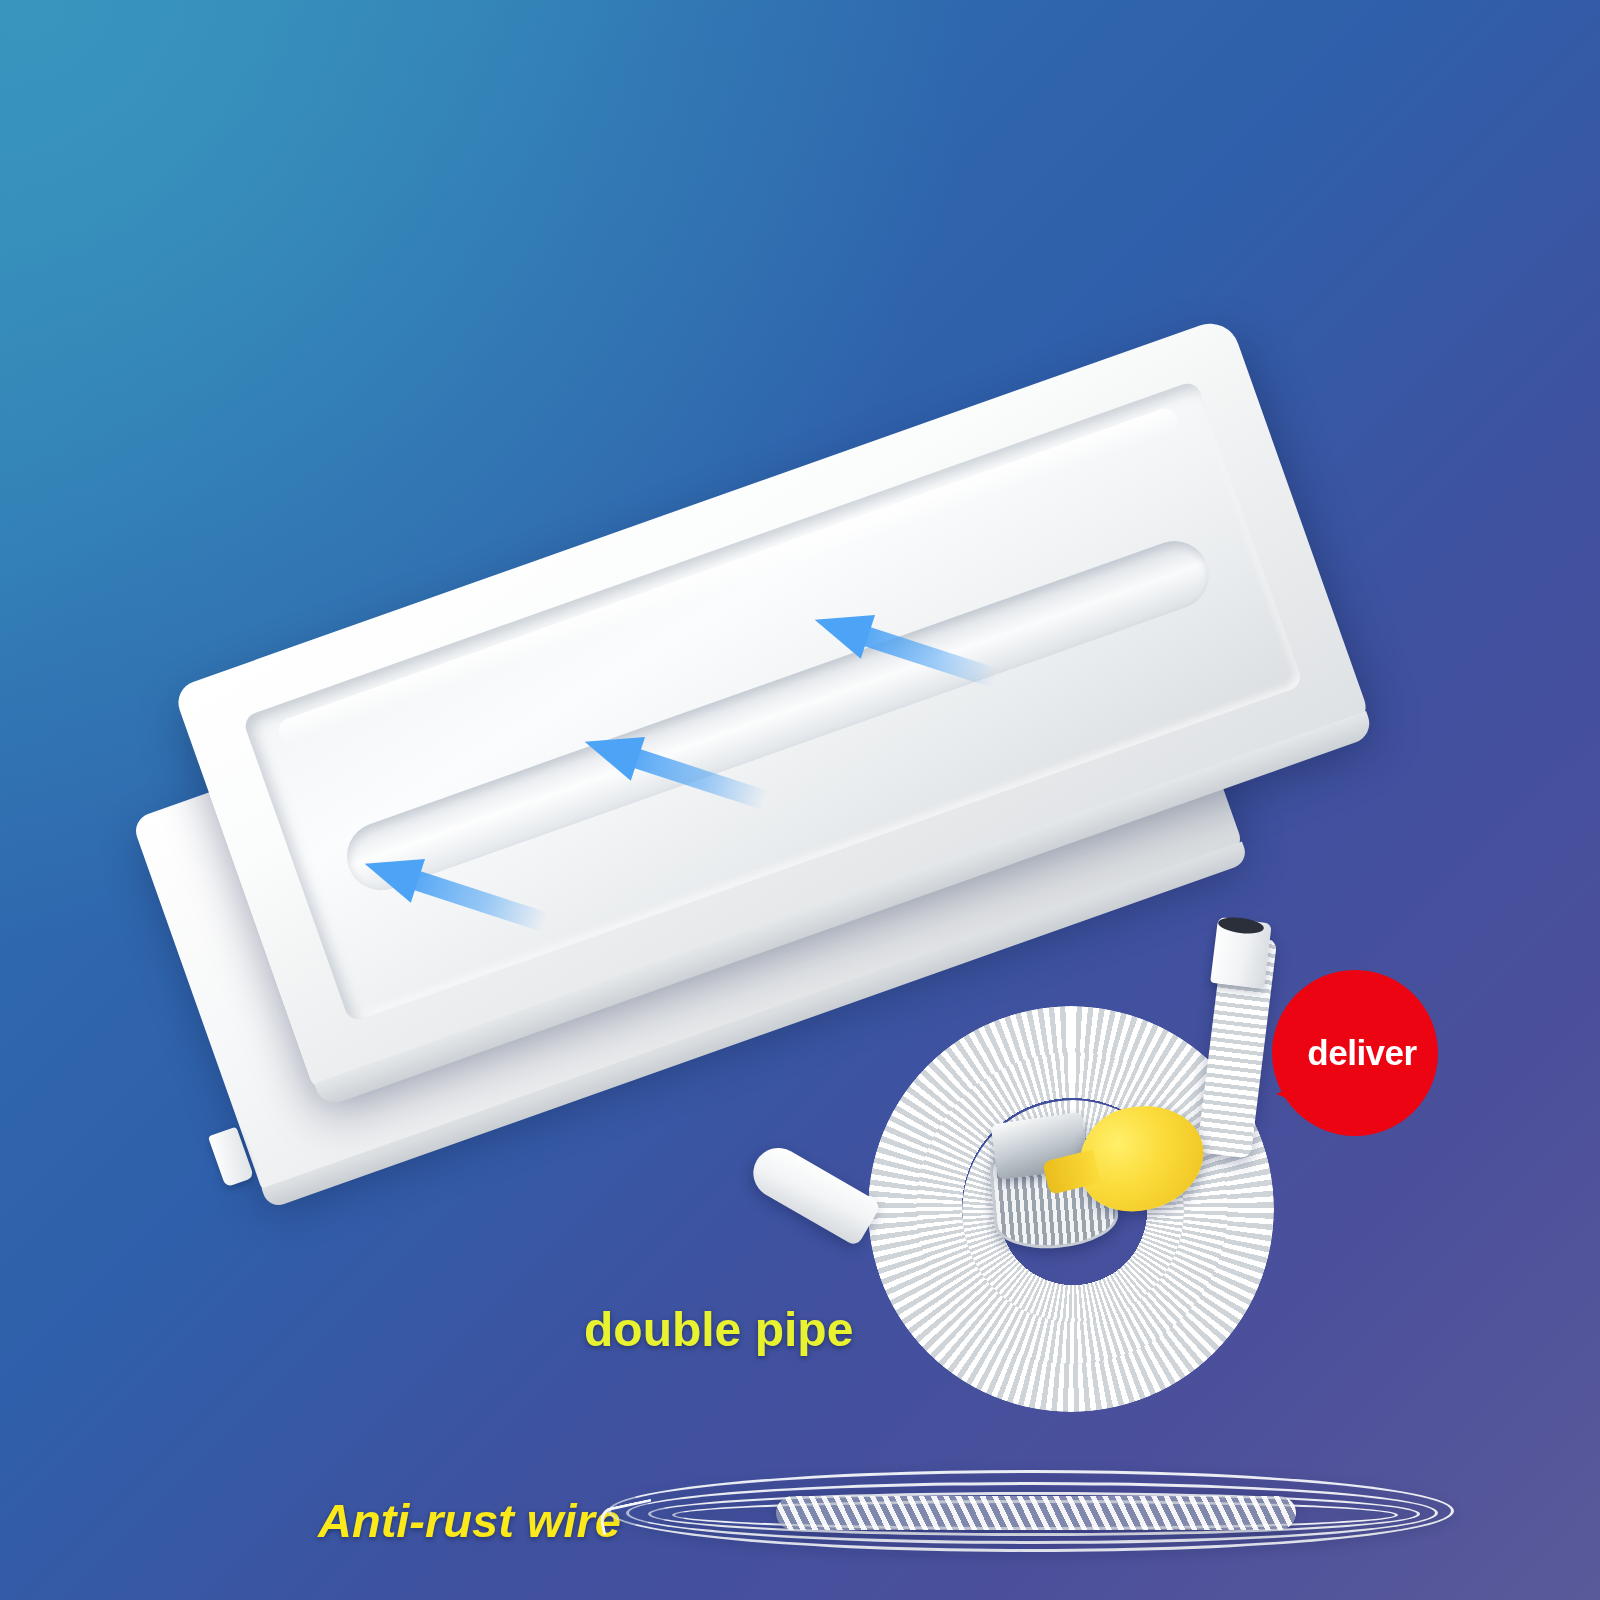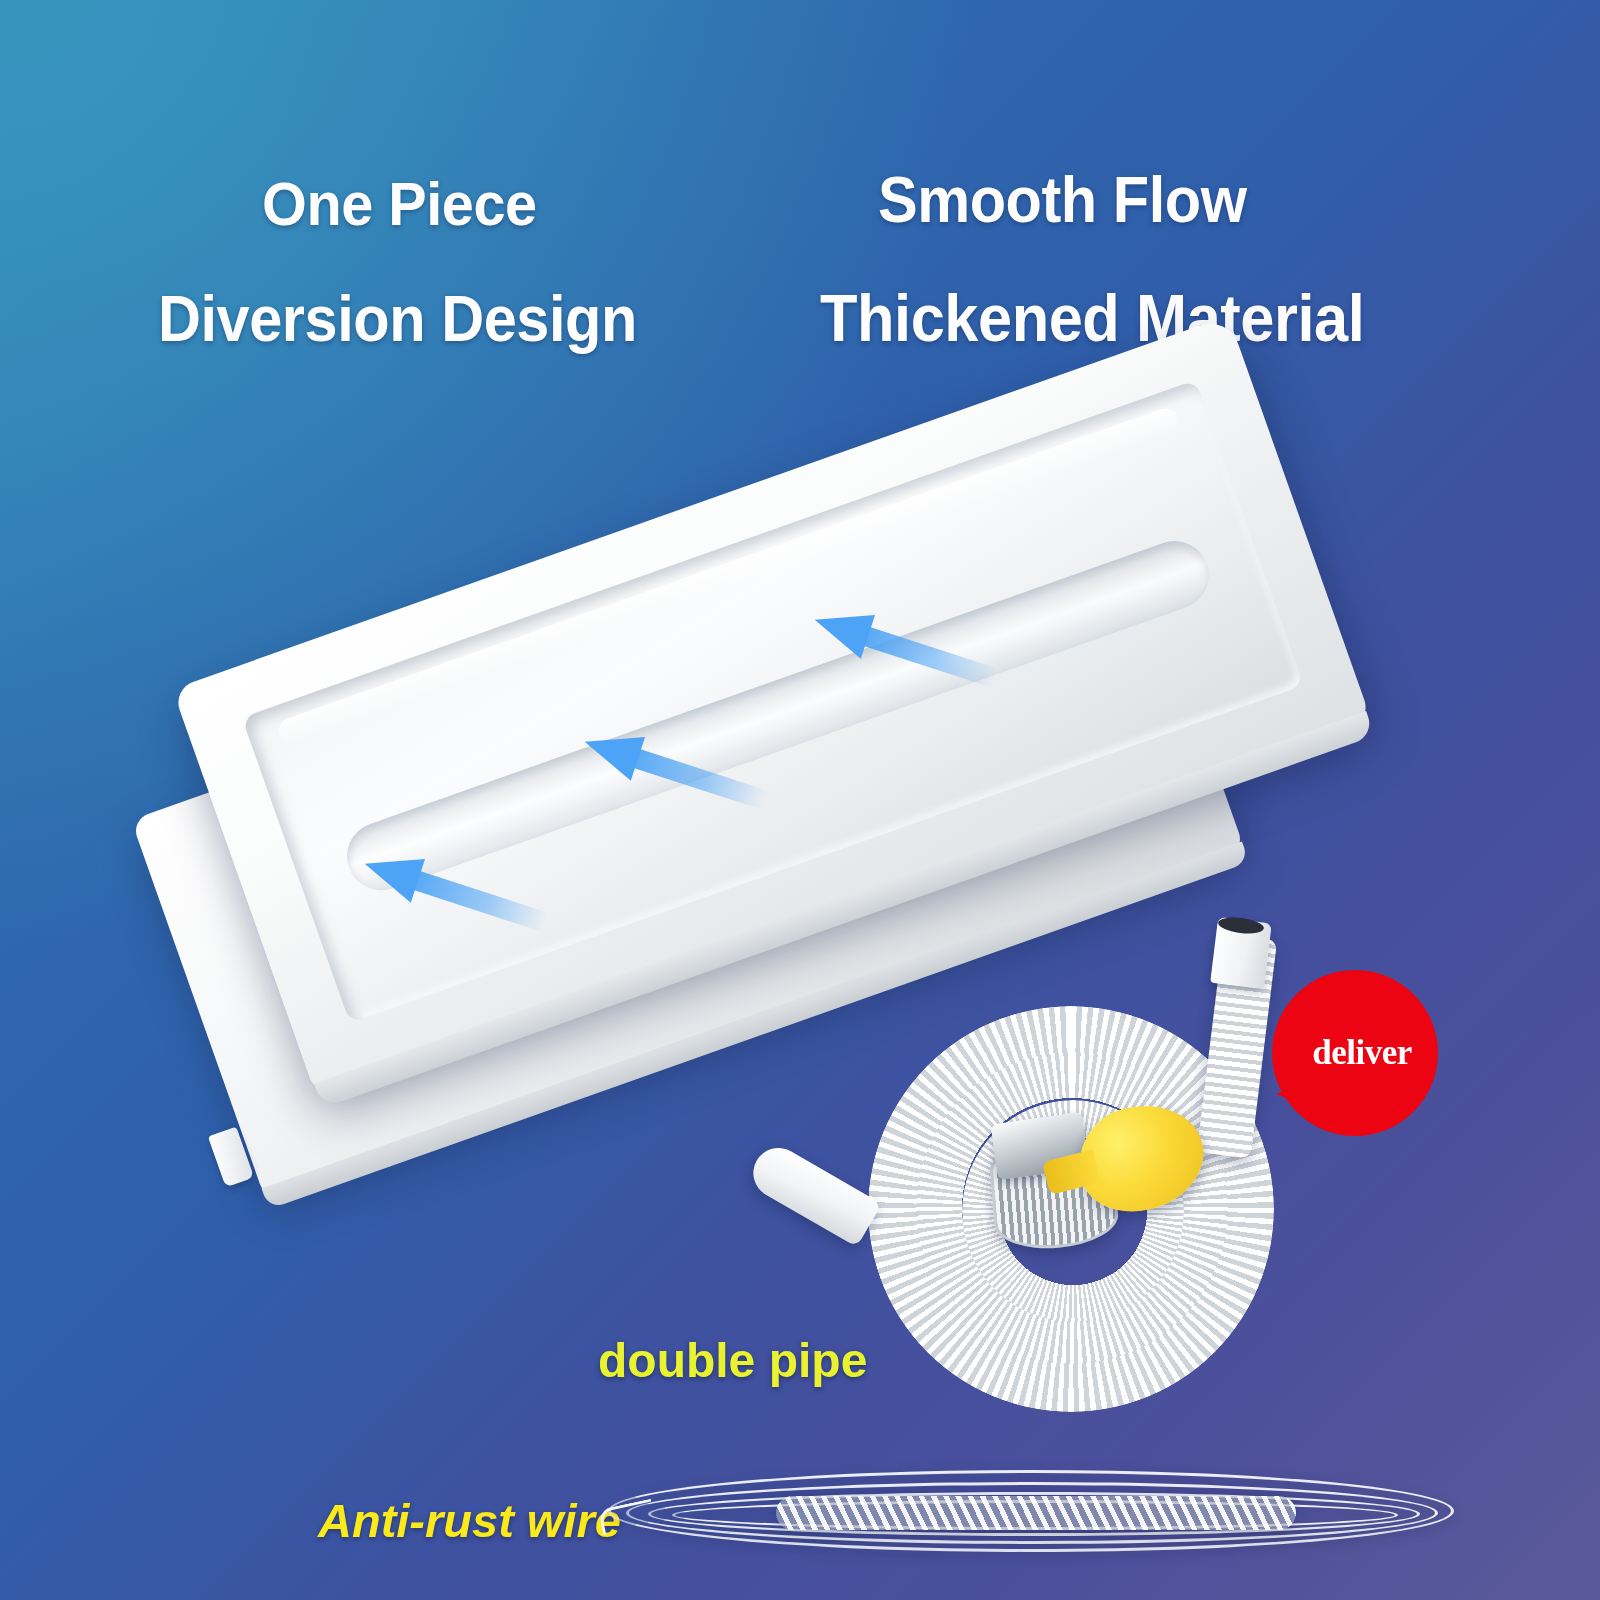--- a/index.html
+++ b/index.html
@@ -245,31 +245,30 @@
     border-right:46px solid #ec0412;
   }
   #badge .txt {
     position:absolute; inset:0;
     display:flex; align-items:center; justify-content:center;
     color:#ffffff;
     font-size:35px;
     font-weight:bold;
     letter-spacing:-0.5px;
     padding-left:14px;
-    font-family:Liberation Serif, serif;
   }
 
   
   .ylab {
     position:absolute;
     font-weight:bold;
     white-space:nowrap;
     text-shadow:0 2px 5px rgba(10,24,60,0.5);
   }
-  #lab-pipe { left:598px; top:1302px; font-size:48px; color:#e9f22e;margin-top:31px; }
+  #lab-pipe { left:584px; top:1302px; font-size:48px; color:#e9f22e; }
   #lab-wire { left:318px; top:1493px; font-size:47px; color:#fbe919;font-style:italic; }
 
   
   #wire-group {
     position:absolute;
     left:596px; top:1452px;
     width:880px; height:150px;
   }
   .wstrand {
     position:absolute;
@@ -300,26 +299,20 @@
     border-top:3px solid #f4f6f8;
     border-radius:14px 0 0 0;
     transform:rotate(-12deg);
   }
 </style>
 </head>
 <body>
 
 <div id="stage">
 
-  <div class="heads">
-    <div class="hd" id="h-one">One Piece</div>
-    <div class="hd" id="h-smooth">Smooth Flow</div>
-    <div class="hd" id="h-div">Diversion Design</div>
-    <div class="hd" id="h-thick">Thickened Material</div>
-  </div>
 
   <div id="tray-group">
 
     <div class="tray-base"></div>
     <div class="spout"></div>
 
     <div class="tray-top">
       <div class="basin">
         <div class="rim-hi"></div>
         <div class="channel"></div>

